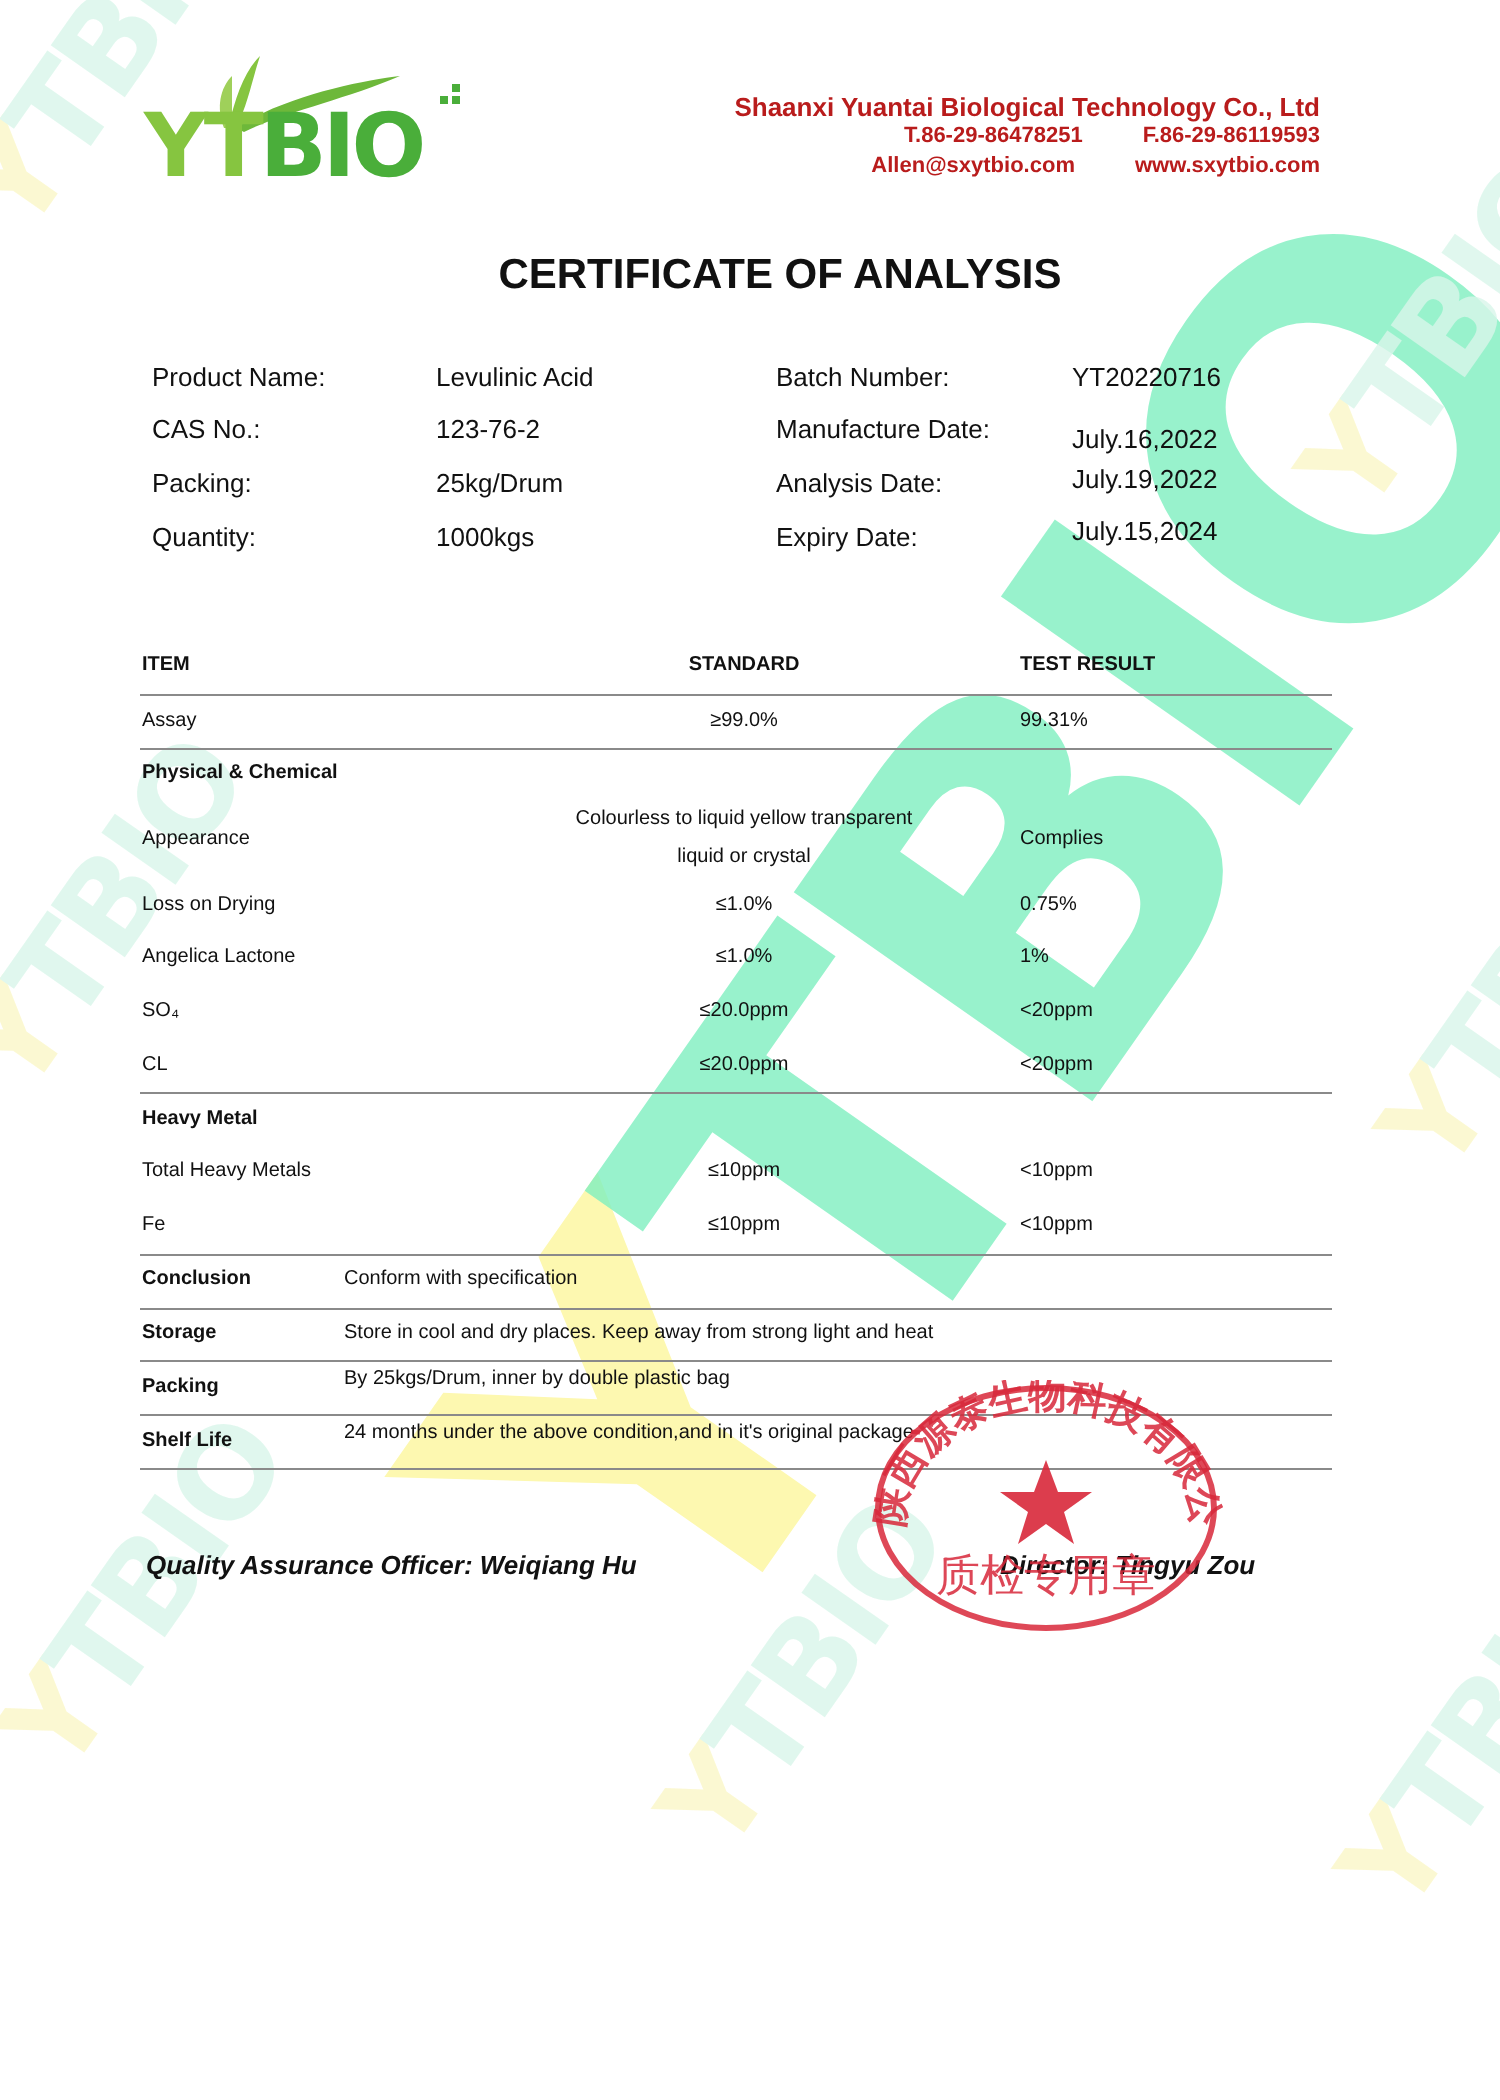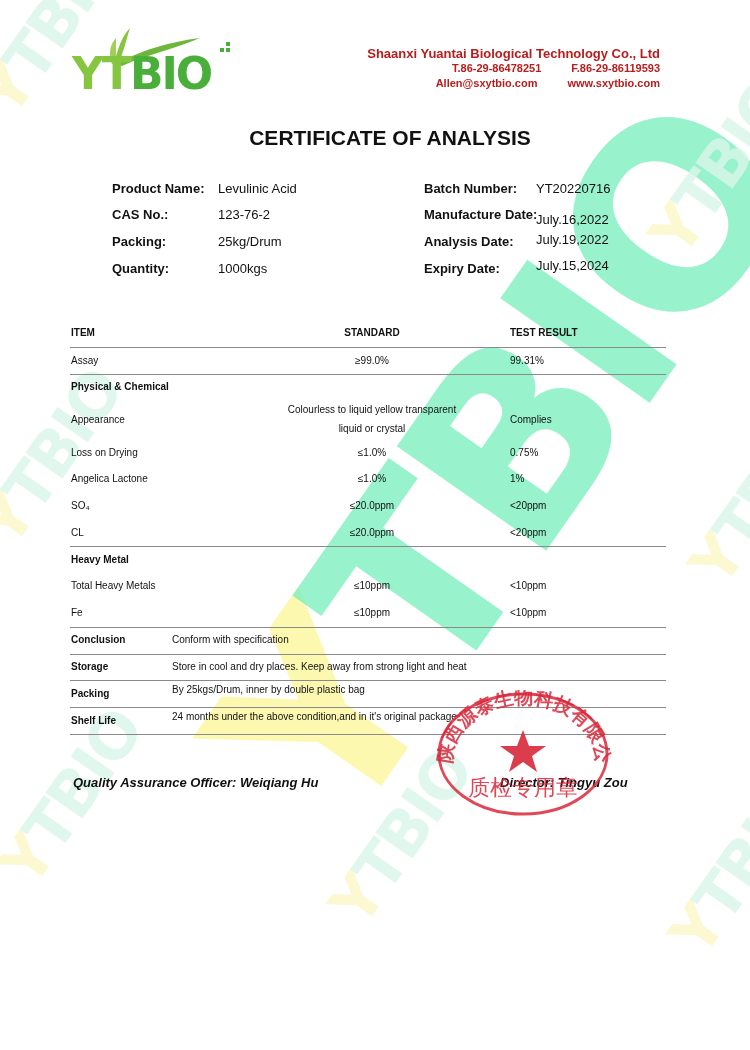--- a/index.html
+++ b/index.html
@@ -25,21 +25,21 @@
   .logo-text .l1 { color:#86c540; }
   .logo-text .l2 { color:#4aae3a; }
   .company { left: 330px; top: 46px; width: 330px; text-align: right; font-size: 12.5px; line-height: 15px; color:#b91c1c; }
   .company .name { font-weight: bold; font-size: 13px; }
   .company .row { display:flex; justify-content:flex-end; gap: 30px; font-weight:bold; font-size:11px; }
   .company .row span { min-width: 0; }
   .title { left: 0; width: 780px; top: 126px; text-align: center; font-weight: bold; font-size: 21px; color:#111; }
 
   
   .info { font-size: 13px; }
-  .info .lbl { font-weight: bold; position:absolute;margin-left:36px; }
+  .info .lbl { font-weight: normal; position:absolute; }
   .info .val { position:absolute; }
 
   
   .hline { position:absolute; left:70px; width:596px; height:1px; background:#8a8a8a; }
   .cell { position:absolute; font-size: 10px; white-space: nowrap; }
   .c1 { left: 71px; }
   .c2 { left: 252px; width: 240px; text-align:center; }
   .c3 { left: 510px; width: 135px; text-align:left; }
   .bold { font-weight: bold; }
   .remark-label { left: 71px; font-weight: bold; }

